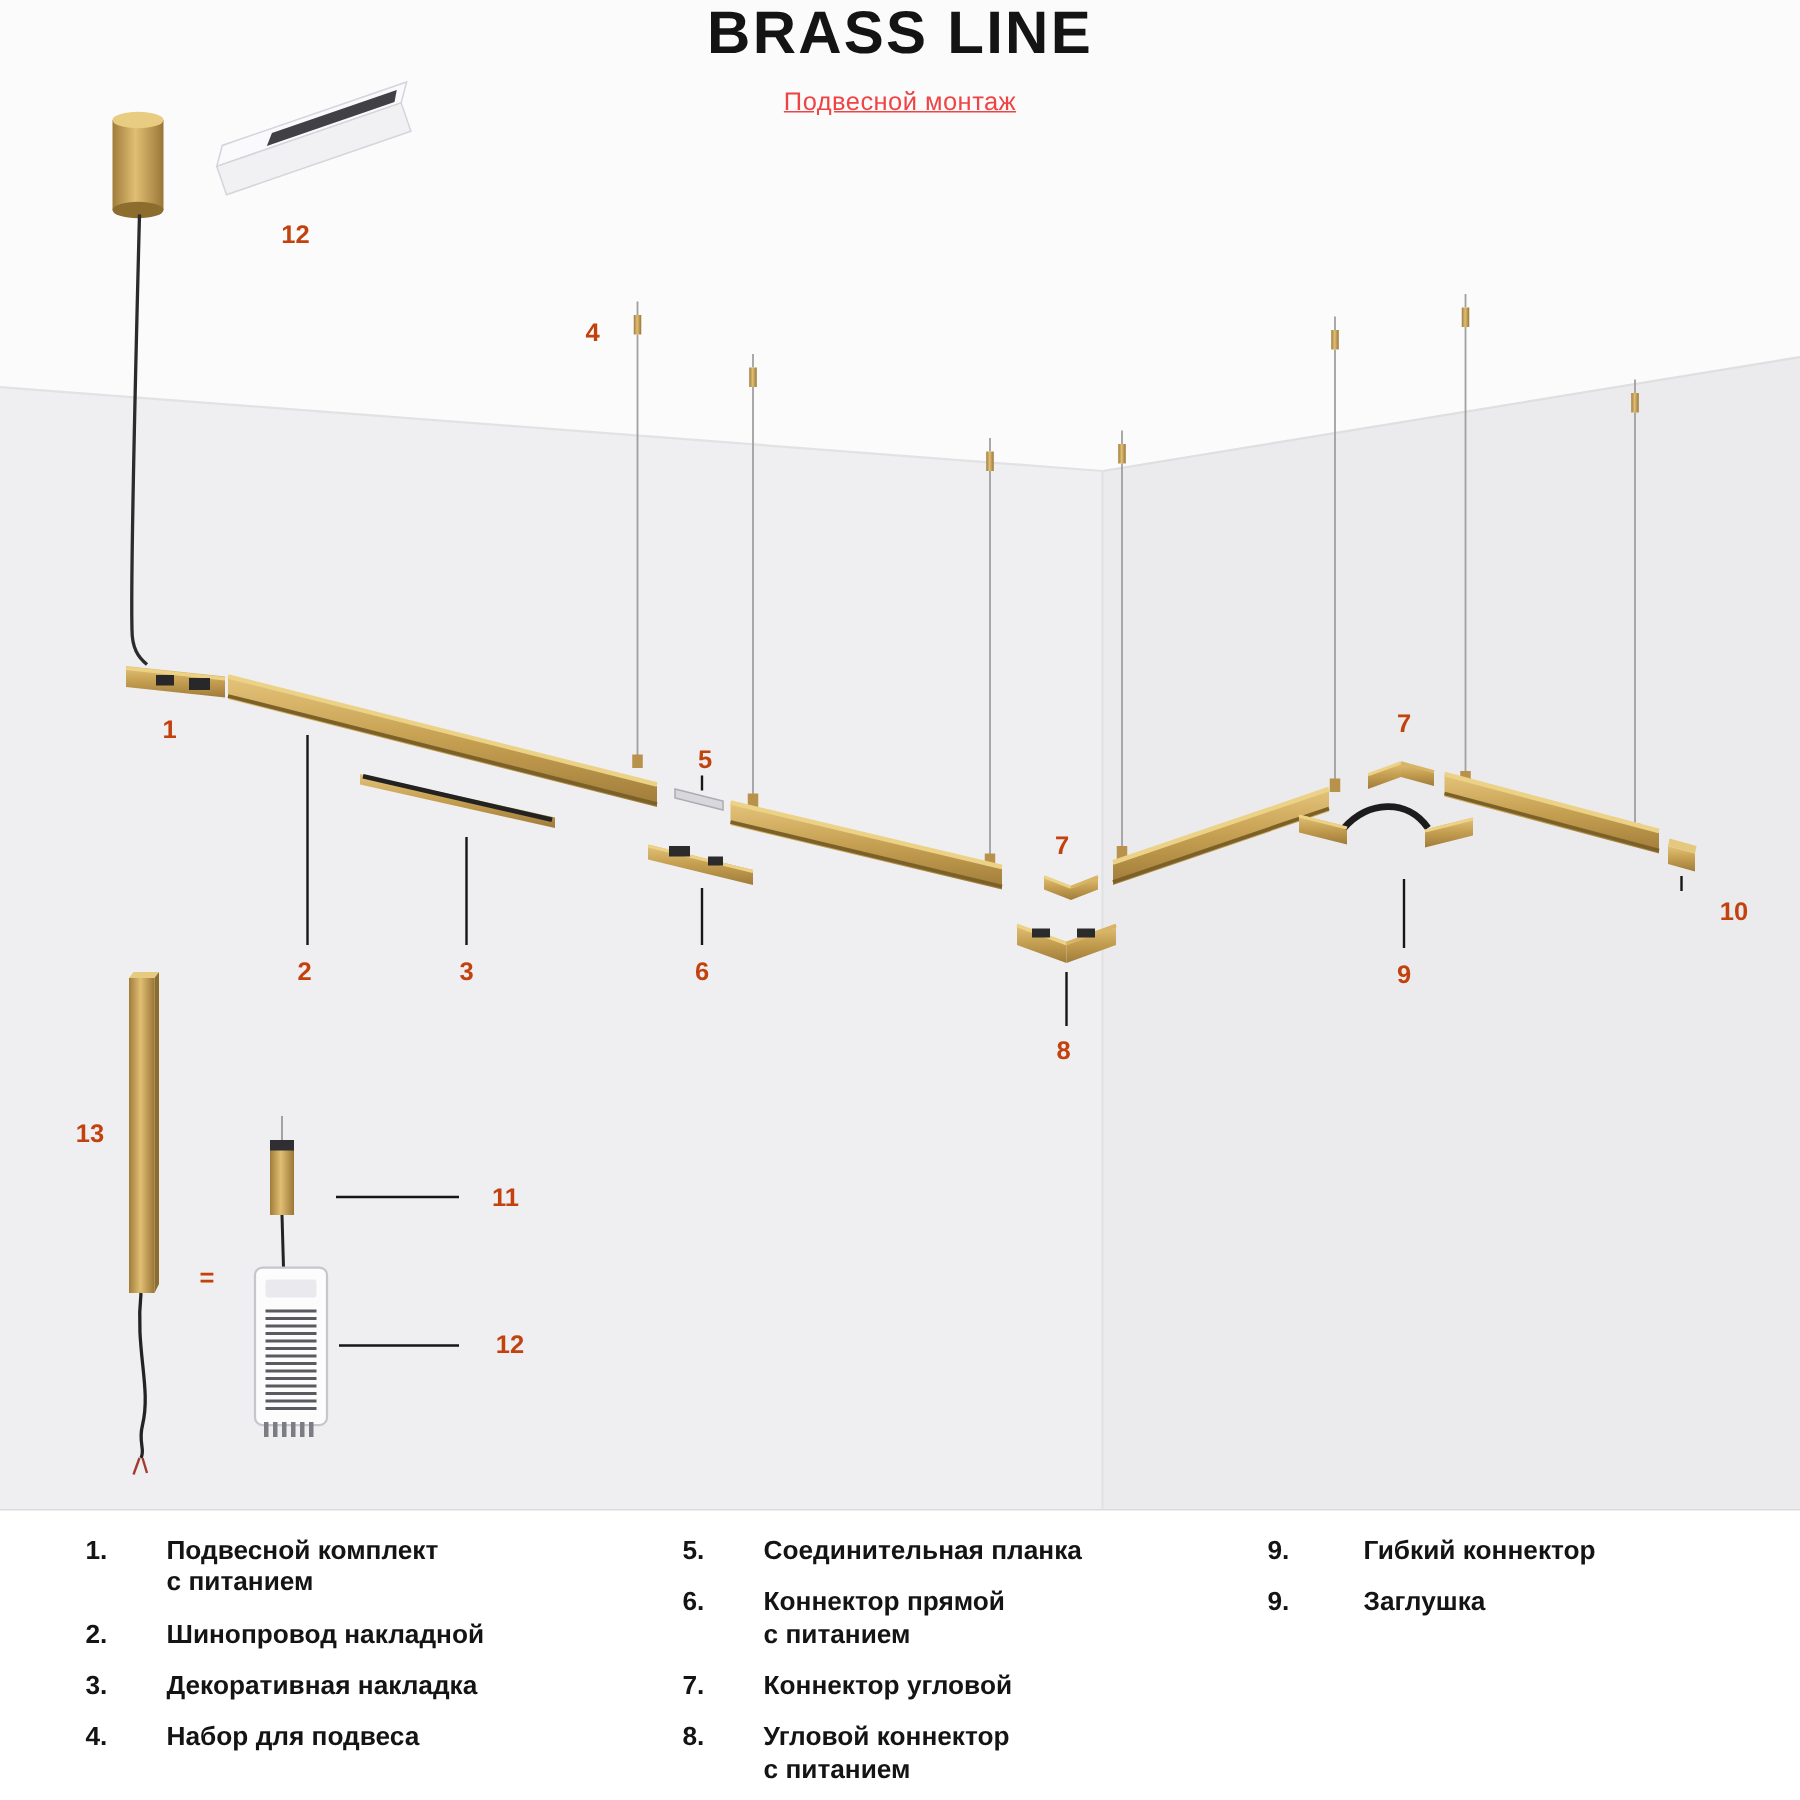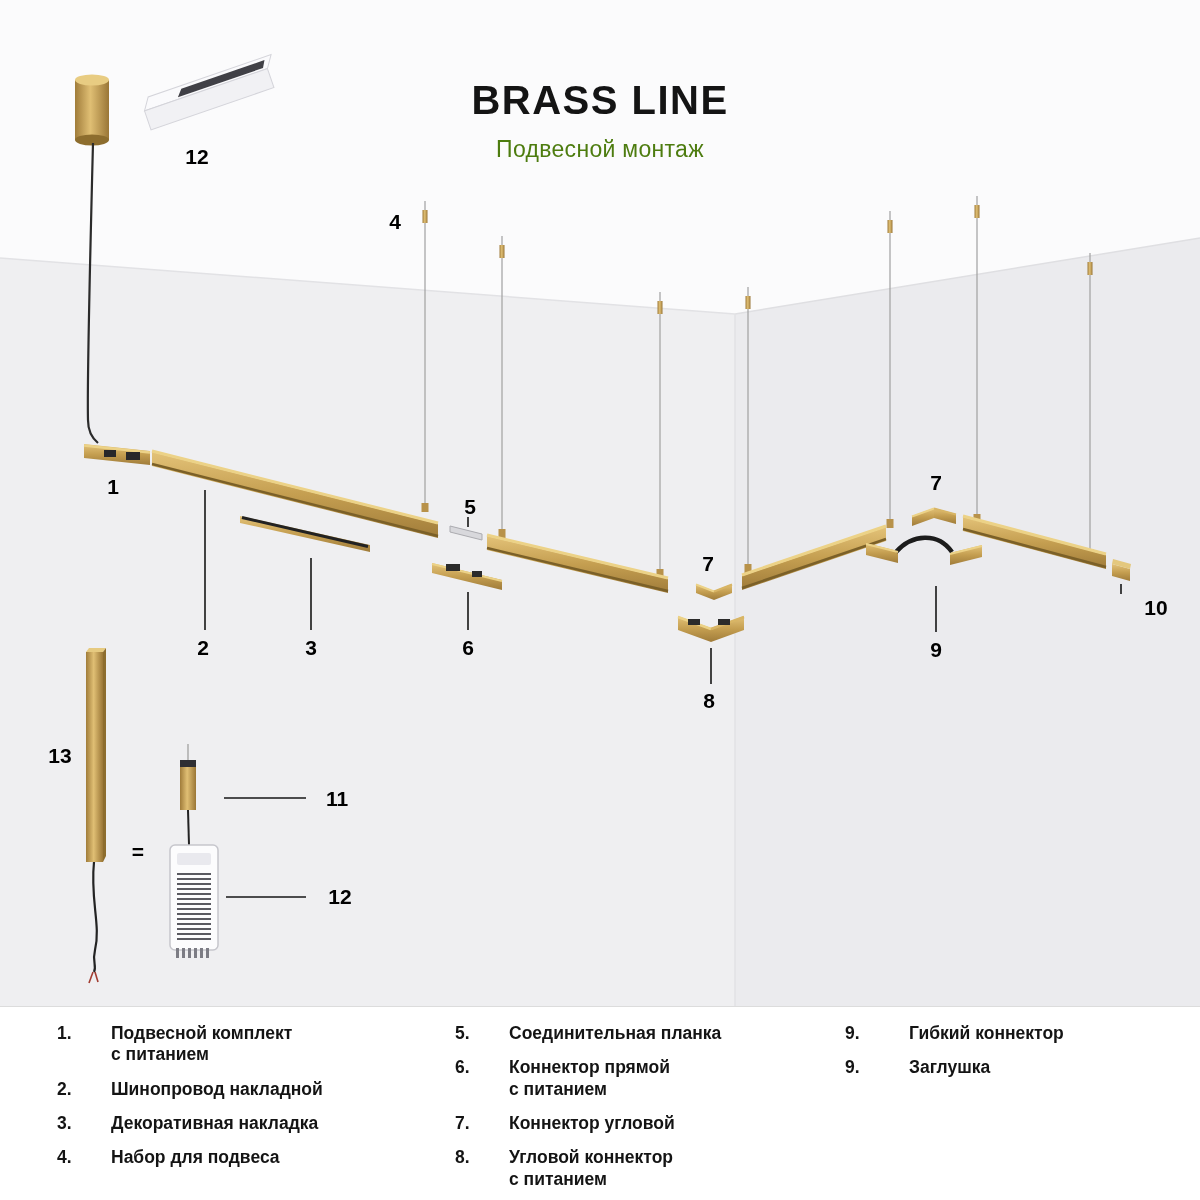--- a/index.html
+++ b/index.html
@@ -1,22 +1,22 @@
 <!DOCTYPE html>
 <html><head>
 <meta charset="utf-8">
 <style>
   html,body{margin:0;padding:0;background:#fff;}
   .stage{position:relative;width:1200px;height:1200px;overflow:hidden;background:#fff;
          font-family:"Liberation Sans","DejaVu Sans",sans-serif;color:#161616;}
   .scene-svg{position:absolute;left:0;top:0;}
   .hdr{position:absolute;top:0;left:0;width:1200px;text-align:center;}
-  .title{margin:0;padding-top:78px;font-size:40px;font-weight:700;letter-spacing:1.5px;color:#141414;}
-  .subtitle{margin-top:13px;font-size:23px;color:#4d7c0f;letter-spacing:.3px;}
-  .dl{position:absolute;transform:translate(-50%,-50%);font-size:21px;font-weight:700;color:#000000;white-space:nowrap;}
+  .title{margin:0;font-size:40px;font-weight:700;letter-spacing:1.5px;color:#141414;}
+  .subtitle{margin-top:13px;font-size:17px;color:#ef4444;letter-spacing:.3px;text-decoration:underline;}
+  .dl{position:absolute;transform:translate(-50%,-50%);font-size:17px;font-weight:700;color:#c2410c;white-space:nowrap;}
   .legend{position:absolute;left:0;top:1006px;width:1200px;height:194px;background:#fff;border-top:1px solid #dcdcdc;}
   .col{position:absolute;top:16px;}
   .col1{left:57px;width:380px;}
   .col2{left:455px;width:380px;}
   .col3{left:845px;width:350px;}
   .li{display:flex;align-items:flex-start;margin-bottom:13px;font-size:17.5px;font-weight:700;line-height:1.22;color:#141414;}
   .num{flex:none;width:34px;}
   .col3 .num{width:44px;}
   .lab{white-space:pre-line;margin-left:20px;}
 </style>

